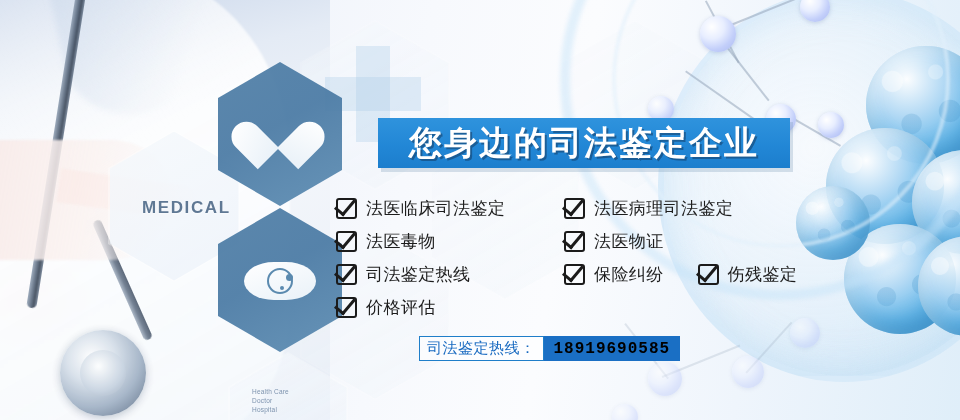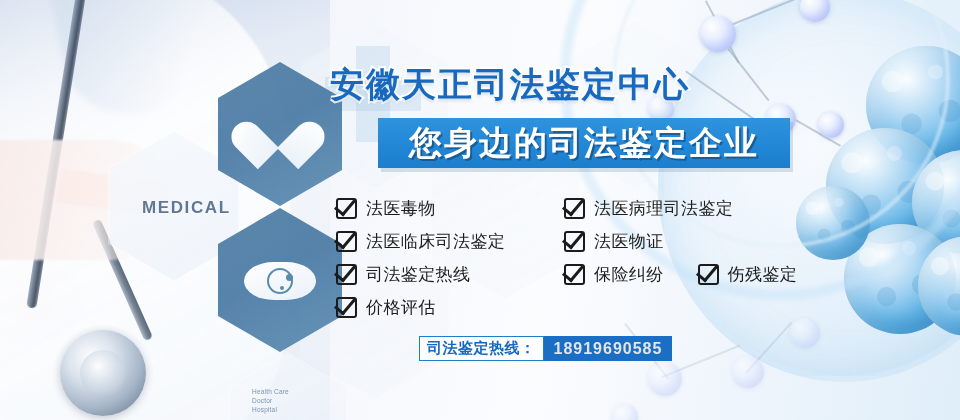--- a/index.html
+++ b/index.html
@@ -180,25 +180,25 @@
     border:solid #1b1b1b;border-width:0 3.4px 3.4px 0;transform:rotate(40deg);
   }
   .ck-label{font-size:17px;color:#1d1d1d;letter-spacing:.4px;line-height:1;}
 
   .hotline{
     position:absolute;left:419px;top:336px;height:25px;display:flex;align-items:stretch;
   }
   .hotline-label{
     display:flex;align-items:center;padding:0 7px;
     border:1.4px solid #1f7ec9;background:rgba(255,255,255,.55);
-    color:#1769c0;font-size:15px;font-weight:bold;letter-spacing:.5px;
+    color:#1769c0;font-size:15px;font-weight:normal;letter-spacing:.5px;
   }
   .hotline-number{
     display:flex;align-items:center;padding:8px 10px;
-    background:#1a6fc4;color:#e5e5e5;font-size:16px;font-weight:bold;letter-spacing:1px;
+    background:#1a6fc4;color:#000000;font-size:16px;font-weight:bold;letter-spacing:1px;font-family:Liberation Mono, monospace;
   }
 </style>
 </head>
 <body>
 
 <div class="banner">
 
   <div class="layer">
 
     <div class="doctor">
@@ -273,39 +273,38 @@
     <div class="mol-line mol-faint" style="left:668px;top:378px;width:70px;transform:rotate(-128deg);"></div>
     <div class="mol-node mol-faint" style="left:648px;top:362px;width:34px;height:34px;"></div>
     <div class="mol-node mol-faint" style="left:732px;top:356px;width:32px;height:32px;"></div>
     <div class="mol-node mol-faint" style="left:790px;top:318px;width:30px;height:30px;"></div>
     <div class="mol-node mol-faint" style="left:612px;top:404px;width:26px;height:26px;"></div>
 
     <div style="position:absolute;right:-40px;top:-140px;width:420px;height:420px;border-radius:50%;border:10px solid rgba(196,226,248,.45);filter:blur(2px);"></div>
     <div style="position:absolute;right:10px;top:-90px;width:330px;height:330px;border-radius:50%;border:4px solid rgba(225,240,252,.55);filter:blur(1px);"></div>
   </div>
 
-  <div class="title">安徽天正司法鉴定中心</div>
 
   <div class="subtitle-bar">
     <div class="subtitle-text">您身边的司法鉴定企业</div>
   </div>
 
   <div class="checklist">
 
     <div class="ck-col left">
       <div class="ck-row">
         <div class="ck-item">
           <span class="ck-box"></span>
+          <span class="ck-label">法医临床司法鉴定</span>
+        </div>
+      </div>
+      <div class="ck-row">
+        <div class="ck-item">
+          <span class="ck-box"></span>
           <span class="ck-label">法医毒物</span>
-        </div>
-      </div>
-      <div class="ck-row">
-        <div class="ck-item">
-          <span class="ck-box"></span>
-          <span class="ck-label">法医临床司法鉴定</span>
         </div>
       </div>
       <div class="ck-row">
         <div class="ck-item">
           <span class="ck-box"></span>
           <span class="ck-label">司法鉴定热线</span>
         </div>
       </div>
       <div class="ck-row">
         <div class="ck-item">

